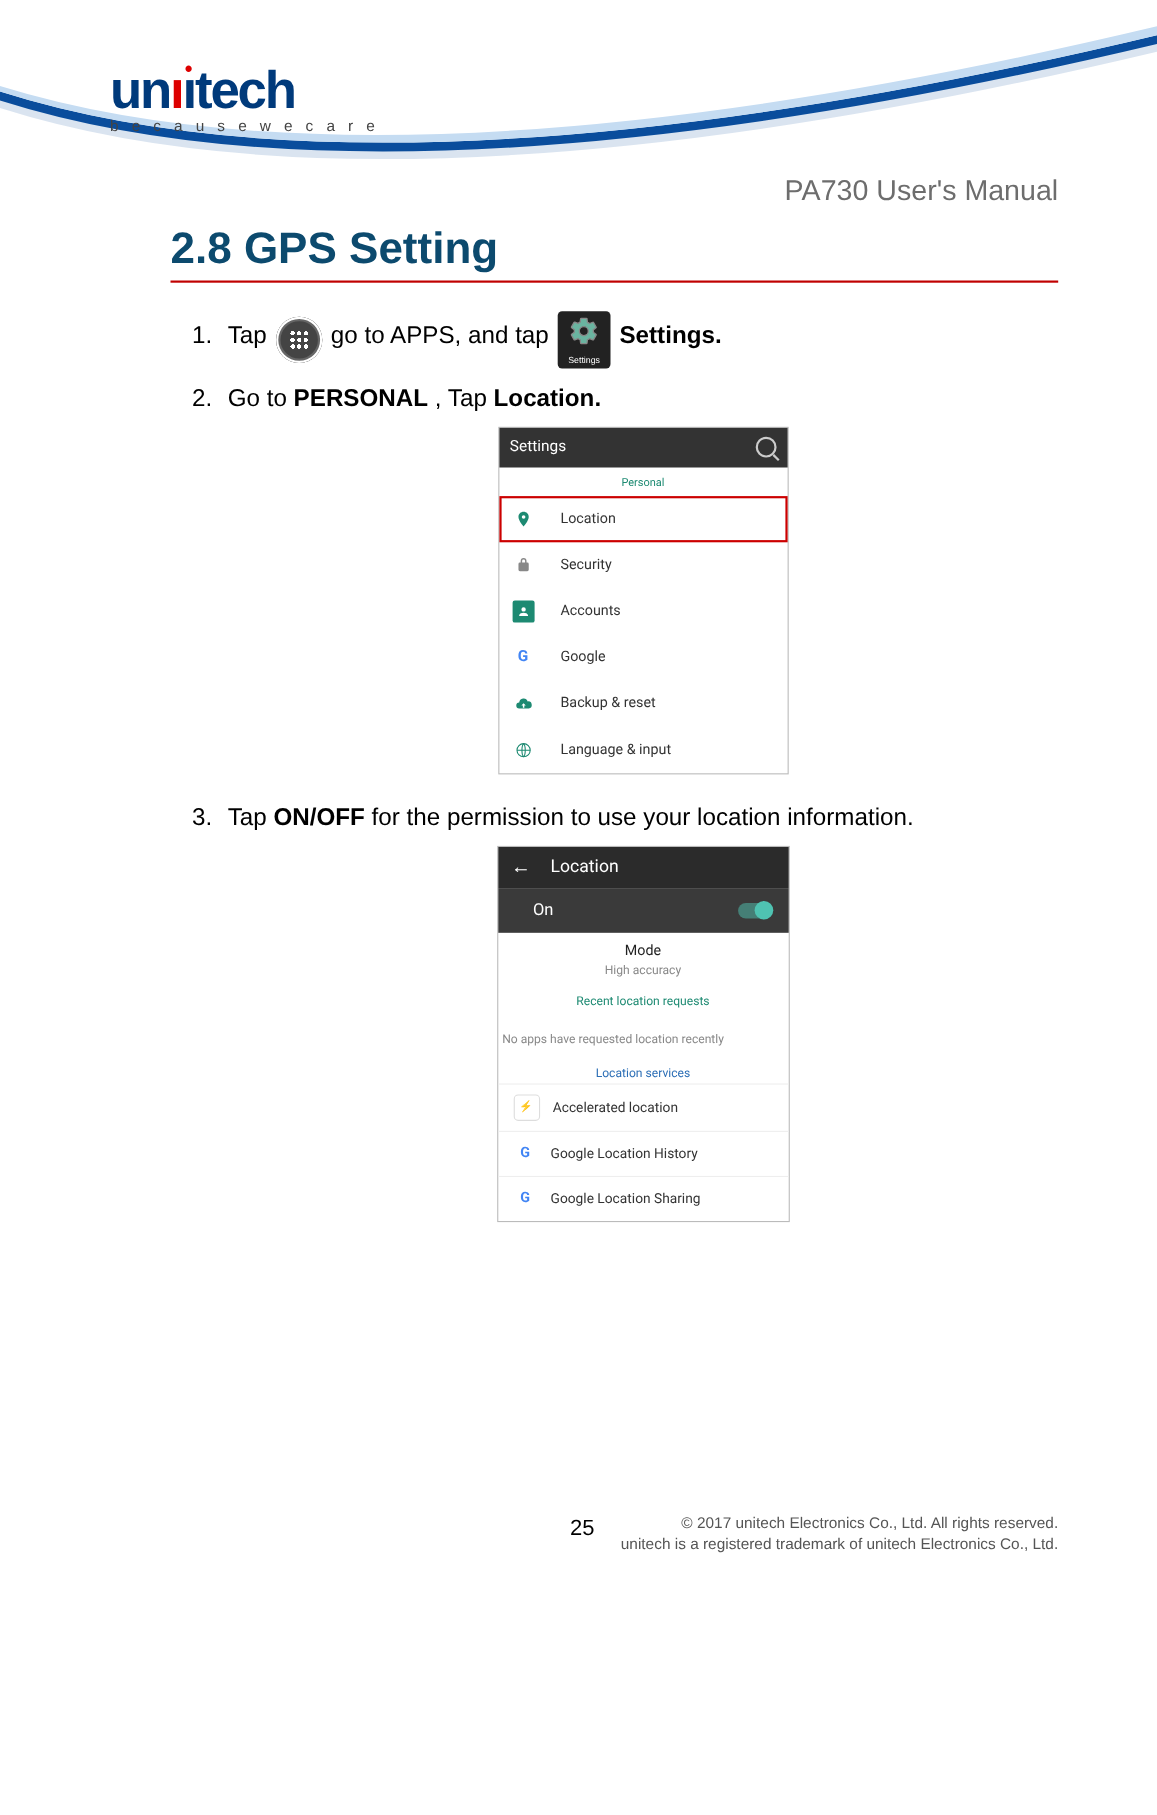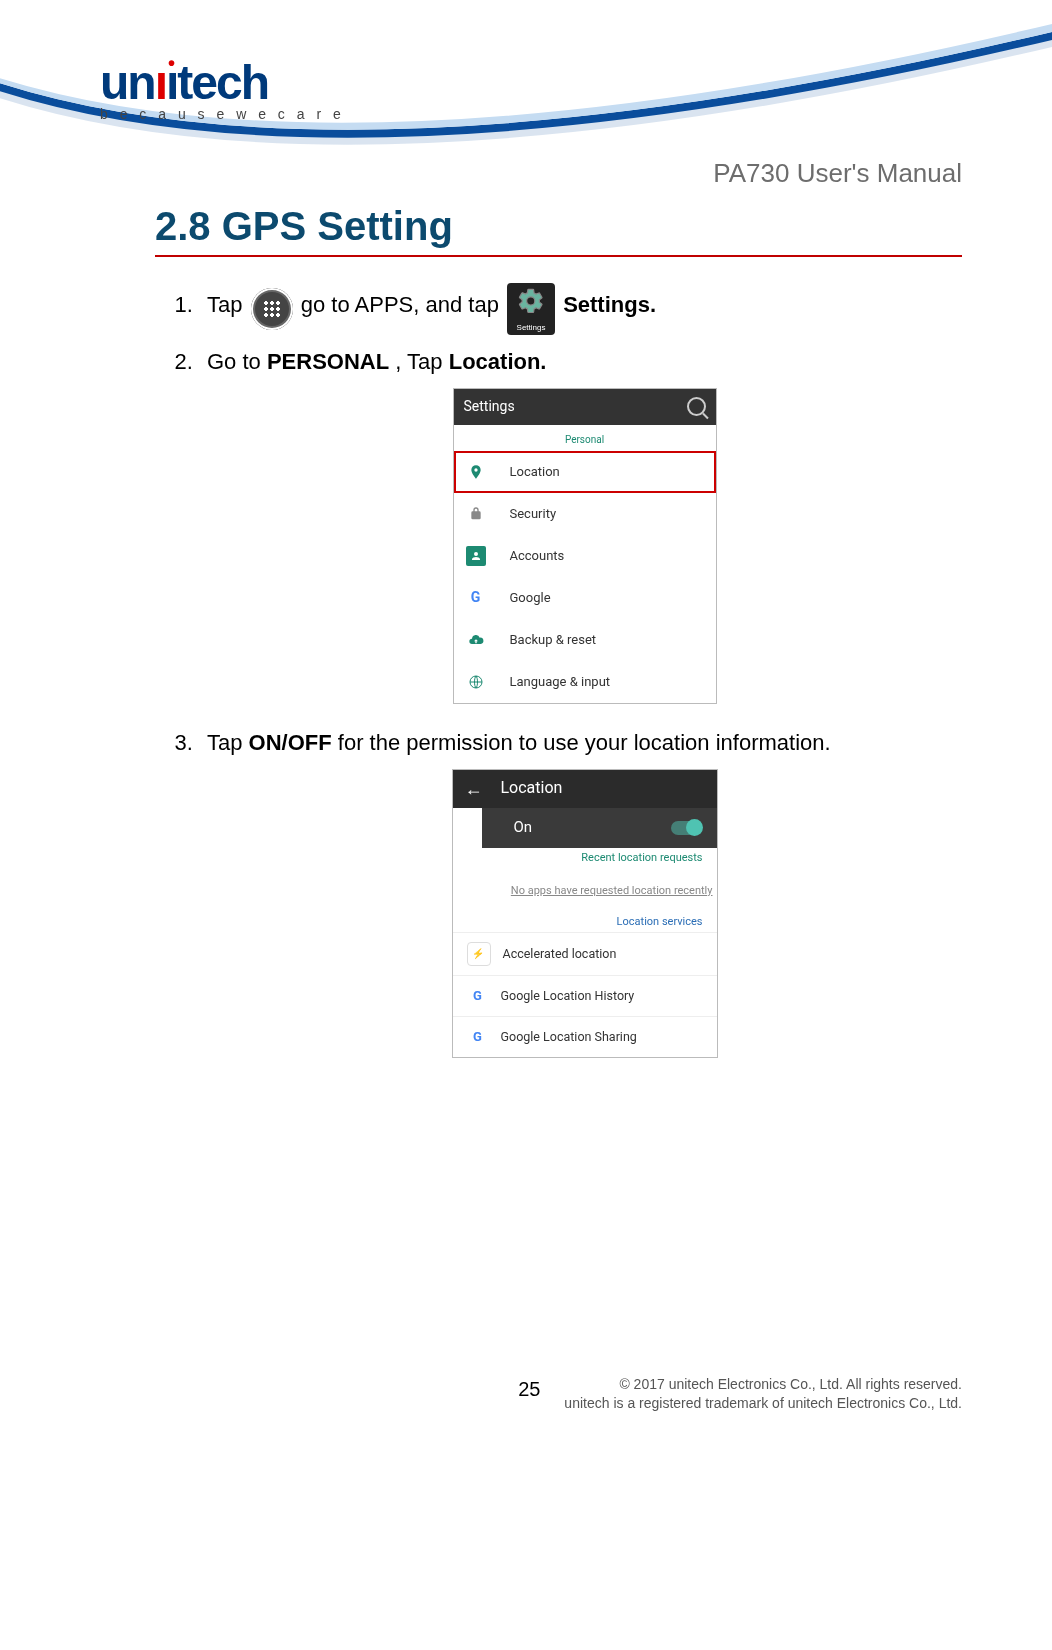--- a/index.html
+++ b/index.html
@@ -216,21 +216,20 @@
   }
   .shot2 .onrow {
     background: #3a3a3a;
     color: #fff;
     height: 40px;
     display: flex;
     align-items: center;
     justify-content: space-between;
     padding: 0 16px 0 32px;
     font-size: 15px;
-    margin-left: 29px;
   }
   .toggle {
     width: 30px; height: 14px;
     border-radius: 10px;
     background: rgba(79,195,178,0.5);
     position: relative;
   }
   .toggle::after {
     content: "";
     position: absolute;
@@ -248,31 +247,29 @@
     color: #222;
   }
   .shot2 .mode-s {
     font-size: 11px;
     color: #888;
     margin-bottom: 8px;
   }
   .shot2 .sect-label {
     font-size: 11px;
     color: #1d8a72;
-    text-align: right;
   }
   .shot2 .sect-label.blue {
     color: #2a6db5;
   }
   .shot2 .empty {
     font-size: 11px;
     color: #888;
-    text-align: right;
+    text-align: left;
     padding: 14px 4px;
-    text-decoration: underline;
   }
   .shot2 .lsrow {
     display: flex;
     align-items: center;
     padding: 9px 14px;
     border-top: 1px solid #eee;
     font-size: 12.5px;
     color: #333;
   }
   .shot2 .lsrow .ic2 {
@@ -406,20 +403,24 @@
       <div class="shot-center">
         <div class="shot shot2">
           <div class="bar2">
             <span class="back">←</span>
             <span>Location</span>
           </div>
           <div class="onrow">
             <span>On</span>
             <span class="toggle"></span>
           </div>
+          <div class="block">
+            <div class="mode-h">Mode</div>
+            <div class="mode-s">High accuracy</div>
+          </div>
           <div class="block" style="padding-top:2px;">
             <div class="sect-label">Recent location requests</div>
           </div>
           <div class="empty">No apps have requested location recently</div>
           <div class="block" style="padding-top:2px;padding-bottom:2px;">
             <div class="sect-label blue">Location services</div>
           </div>
           <div class="lsrow">
             <span class="ic2" style="background:#fff;border:1px solid #ddd;color:#d33;font-size:10px;">⚡</span>
             <span>Accelerated location</span>

